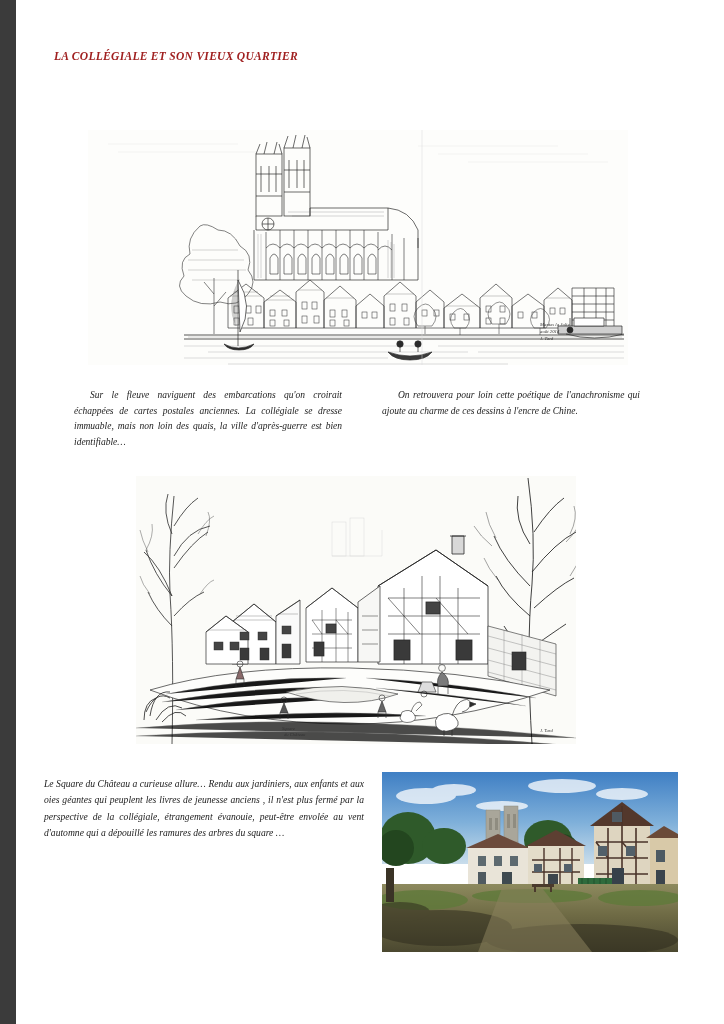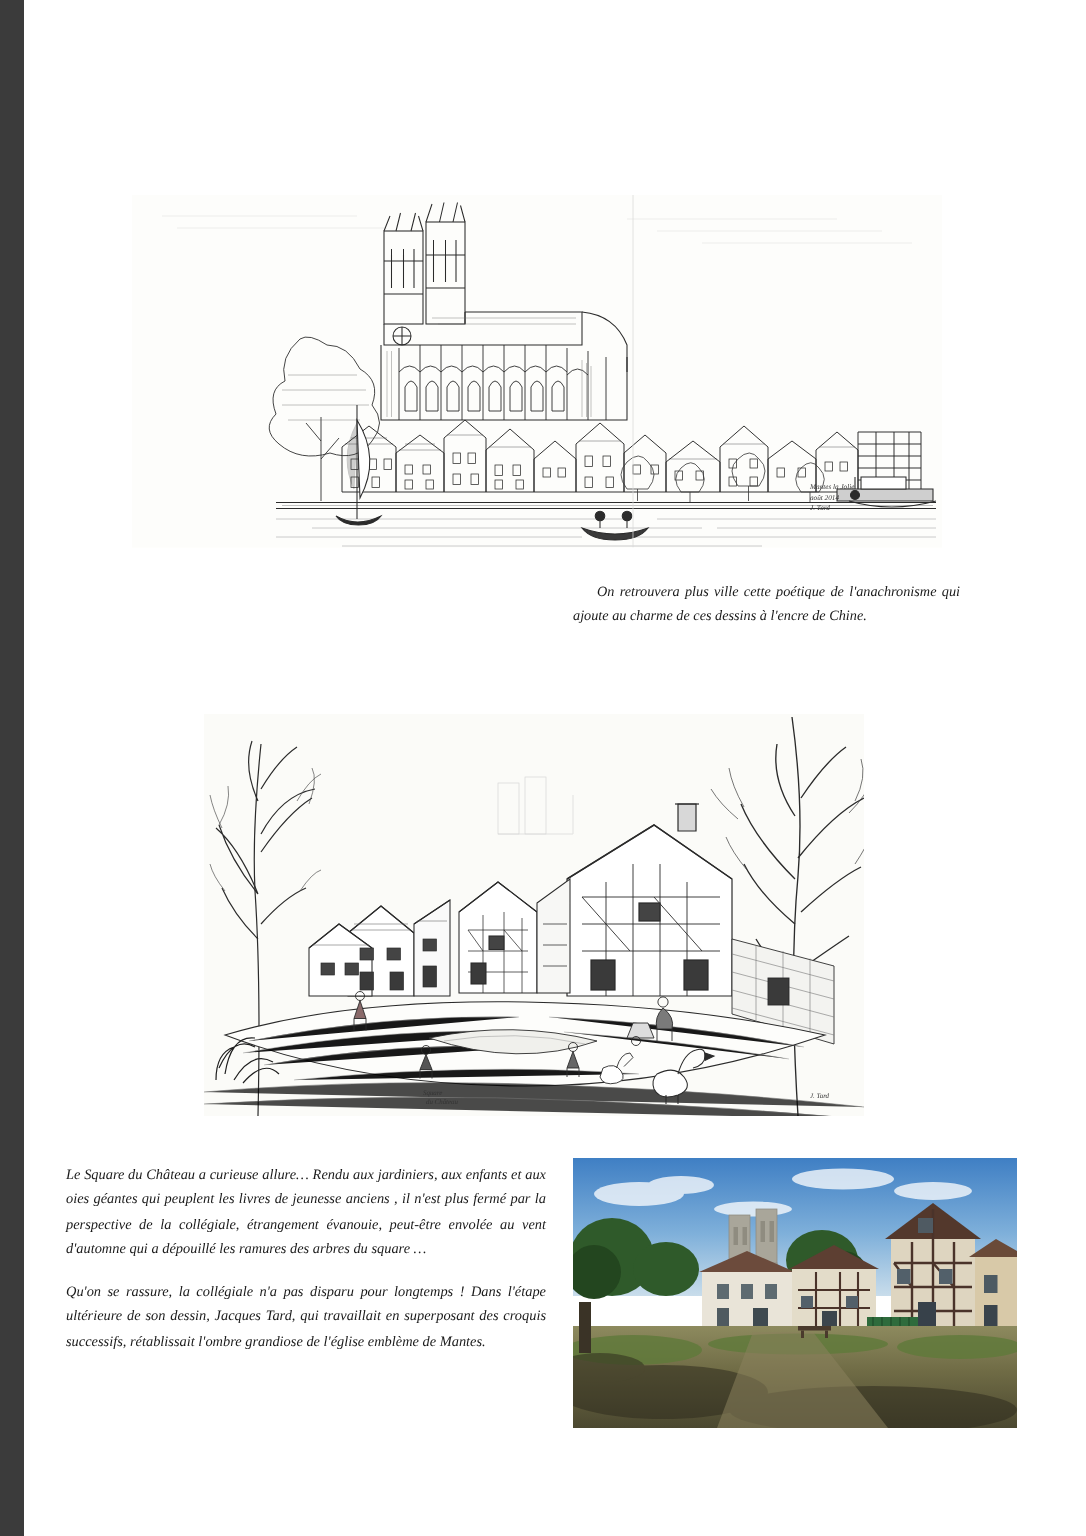--- a/index.html
+++ b/index.html
@@ -114,20 +114,21 @@
   }
   .photo svg { display:block; }
 </style>
 </head>
 <body>
 
 <div class="page">
 
   <div class="left-bar"></div>
 
+  <div class="page-title">La collégiale et son vieux quartier</div>
 
   <div class="fig1">
     <svg width="540" height="235" viewBox="0 0 540 235" xmlns="http://www.w3.org/2000/svg">
       <rect x="0" y="0" width="540" height="235" fill="#fdfdfb"></rect>
 
       <g stroke="#c9c9c9" stroke-width="0.4" opacity="0.5">
         <line x1="20" y1="14" x2="150" y2="14"></line>
         <line x1="30" y1="22" x2="170" y2="22"></line>
         <line x1="330" y1="16" x2="470" y2="16"></line>
         <line x1="350" y1="24" x2="500" y2="24"></line>
@@ -309,21 +310,22 @@
       <g font-family="Liberation Serif, serif" fill="#333">
         <text x="452" y="196" font-size="4.8" font-style="italic">Mantes la Jolie</text>
         <text x="452" y="203" font-size="4.8" font-style="italic">août 2014</text>
         <text x="452" y="210" font-size="4.8" font-style="italic">J. Tard</text>
       </g>
 
       <line x1="334" y1="0" x2="334" y2="235" stroke="#d8d8d8" stroke-width="0.5"></line>
     </svg>
   </div>
 
-  <div class="col-right">On retrouvera plus ville cette poétique de l'anachronisme qui ajoute au charme de ces dessins à l'encre de Chine.</div>
+  <div class="col-left">Sur le fleuve naviguent des embarcations qu'on croirait échappées de cartes postales anciennes. La collégiale se dresse immuable, mais non loin des quais, la ville d'après-guerre est bien identifiable…</div>
+  <div class="col-right">On retrouvera pour loin cette poétique de l'anachronisme qui ajoute au charme de ces dessins à l'encre de Chine.</div>
 
   <div class="fig2">
     <svg width="440" height="268" viewBox="0 0 440 268" xmlns="http://www.w3.org/2000/svg">
       <rect x="0" y="0" width="440" height="268" fill="#fbfbf8"></rect>
 
       <g stroke="#2b2b2b" fill="none" stroke-width="0.8">
         <path d="M36 268 q2 -90 -2 -150 q-2 -40 4 -98"></path>
         <path d="M36 120 q-18 -22 -26 -46 M36 120 q-12 -30 -28 -44"></path>
         <path d="M38 92 q18 -26 34 -36 M38 80 q14 -26 36 -30"></path>
         <path d="M36 150 q-16 -16 -24 -34 M38 140 q16 -18 30 -24"></path>
@@ -479,21 +481,20 @@
       <g font-family="Liberation Serif, serif" fill="#333">
         <text x="146" y="254" font-size="4.6" font-style="italic">Square</text>
         <text x="148" y="260" font-size="4.6" font-style="italic">du Château</text>
         <text x="404" y="256" font-size="4.6" font-style="italic">J. Tard</text>
       </g>
     </svg>
   </div>
 
   <div class="bottom-text">
     <p>Le Square du Château a curieuse allure… Rendu aux jardiniers, aux enfants et aux oies géantes qui peuplent les livres de jeunesse anciens , il n'est plus fermé par la perspective de la collégiale, étrangement évanouie, peut-être envolée au vent d'automne qui a dépouillé les ramures des arbres du square …</p>
-    <p>Qu'on se rassure, la collégiale n'a pas disparu pour longtemps ! Dans l'étape ultérieure de son dessin, Jacques Tard, qui travaillait en superposant des croquis successifs, rétablissait l'ombre grandiose de l'église emblème de Mantes.</p>
   </div>
 
   <div class="photo">
     <svg width="296" height="180" viewBox="0 0 296 180" xmlns="http://www.w3.org/2000/svg">
       <defs>
         <linearGradient id="sky" x1="0" y1="0" x2="0" y2="1">
           <stop offset="0%" stop-color="#3f7fc4"></stop>
           <stop offset="55%" stop-color="#7fb0da"></stop>
           <stop offset="100%" stop-color="#c9ddeb"></stop>
         </linearGradient>

